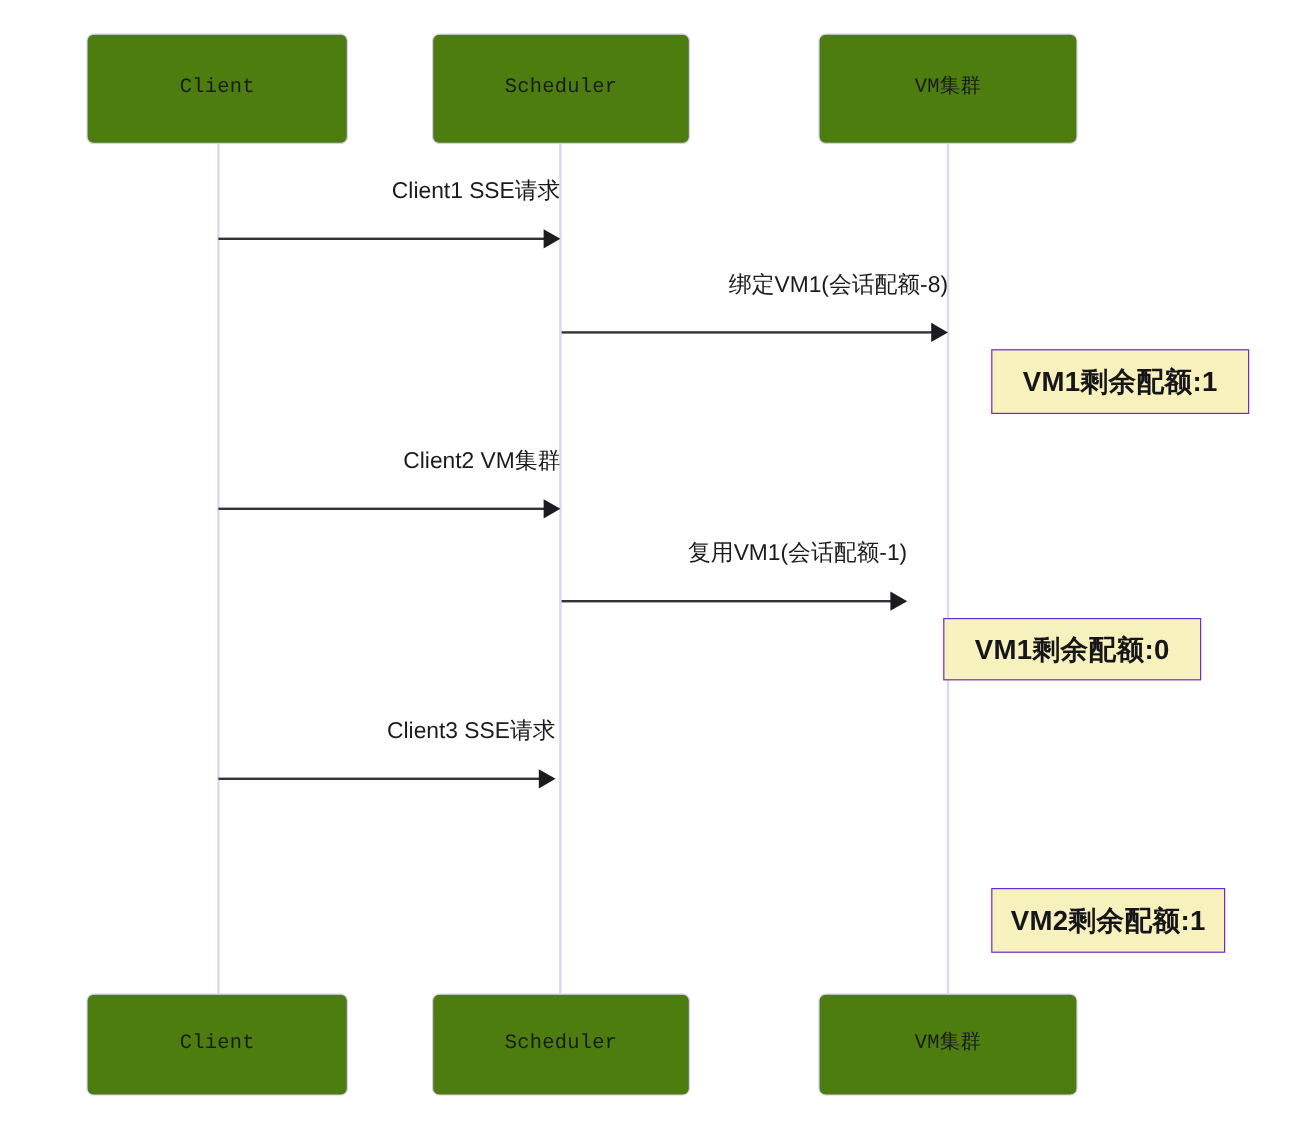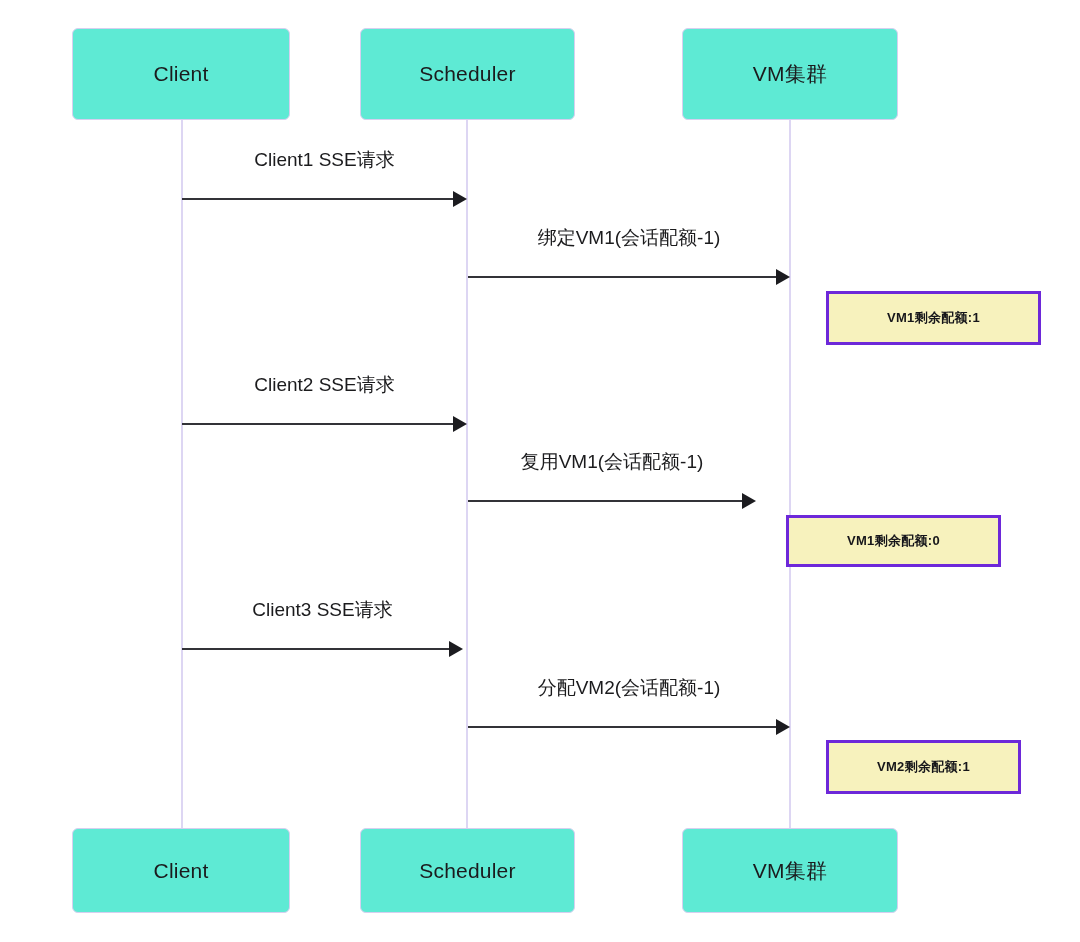--- a/index.html
+++ b/index.html
@@ -23,46 +23,47 @@
     position: absolute;
     width: 2px;
     background: #ddd6f3;
     top: 120px;
     height: 708px;
   }
   
   .participant {
     position: absolute;
     box-sizing: border-box;
-    background: #5eead4;
+    background: #4d7c0f;
     border: 1px solid #d6cff0;
     border-radius: 6px;
     display: flex;
     align-items: center;
     justify-content: center;
     color: #1b1b1d;
-    font-size: 21px;
+    font-size: 17px;
     letter-spacing: 0.2px;
+    font-family: Liberation Mono, monospace;
   }
   .participant .plabel {
     display: block;
     text-align: center;
     line-height: 1.2;
   }
   
   .message {
     position: absolute;
     height: 30px;
   }
   .msg-label {
     position: absolute;
     left: 0;
     right: 0;
     top: -26px;
-    text-align: center;
+    text-align: right;
     font-size: 19px;
     color: #1b1b1d;
     white-space: nowrap;
     line-height: 1;
   }
   .msg-line {
     position: absolute;
     left: 0;
     right: 9px;
     top: 22px;
@@ -77,25 +78,25 @@
     height: 0;
     border-top: 8px solid transparent;
     border-bottom: 8px solid transparent;
     border-left: 14px solid #1c1c20;
   }
   
   .note {
     position: absolute;
     box-sizing: border-box;
     background: #f7f2bd;
-    border: 3px solid #6d28d9;
+    border: 1px solid #6d28d9;
     display: flex;
     align-items: center;
     justify-content: center;
-    font-size: 13px;
+    font-size: 23px;
     font-weight: bold;
     color: #16161a;
     letter-spacing: 0.3px;
     white-space: nowrap;
   }
 </style>
 </head>
 <body>
 
 <div id="diagram">
@@ -114,48 +115,43 @@
     <span class="plabel">VM集群</span>
   </div>
 
   <div class="message" style="left:182px; top:176px; width:285px;">
     <span class="msg-label">Client1 SSE请求</span>
     <span class="msg-line"></span>
     <span class="msg-head"></span>
   </div>
 
   <div class="message" style="left:468px; top:254px; width:322px;">
-    <span class="msg-label">绑定VM1(会话配额-1)</span>
+    <span class="msg-label">绑定VM1(会话配额-8)</span>
     <span class="msg-line"></span>
     <span class="msg-head"></span>
   </div>
 
   <div class="message" style="left:182px; top:401px; width:285px;">
-    <span class="msg-label">Client2 SSE请求</span>
+    <span class="msg-label">Client2 VM集群</span>
     <span class="msg-line"></span>
     <span class="msg-head"></span>
   </div>
 
   <div class="message" style="left:468px; top:478px; width:288px;">
     <span class="msg-label">复用VM1(会话配额-1)</span>
     <span class="msg-line"></span>
     <span class="msg-head"></span>
   </div>
 
   <div class="message" style="left:182px; top:626px; width:281px;">
     <span class="msg-label">Client3 SSE请求</span>
     <span class="msg-line"></span>
     <span class="msg-head"></span>
   </div>
 
-  <div class="message" style="left:468px; top:704px; width:322px;">
-    <span class="msg-label">分配VM2(会话配额-1)</span>
-    <span class="msg-line"></span>
-    <span class="msg-head"></span>
-  </div>
 
   <div class="note" style="left:826px; top:291px; width:215px; height:54px;">
     <span>VM1剩余配额:1</span>
   </div>
   <div class="note" style="left:786px; top:515px; width:215px; height:52px;">
     <span>VM1剩余配额:0</span>
   </div>
   <div class="note" style="left:826px; top:740px; width:195px; height:54px;">
     <span>VM2剩余配额:1</span>
   </div>

